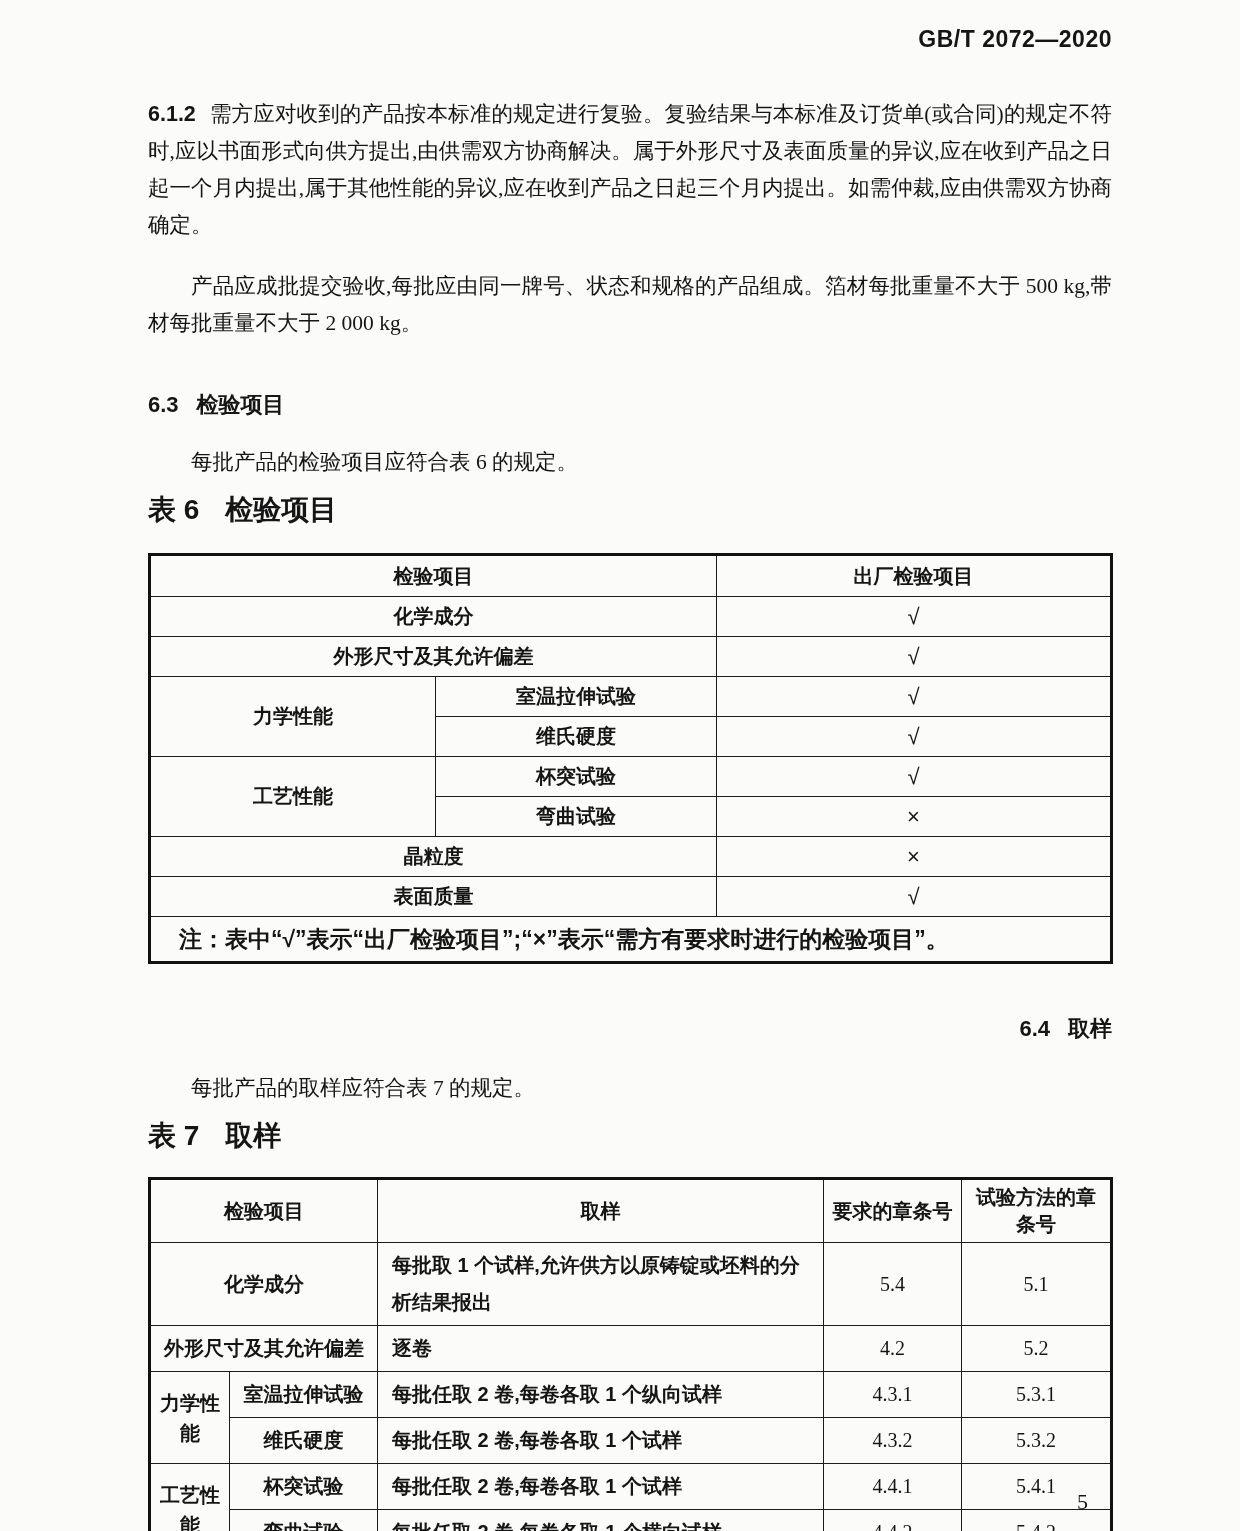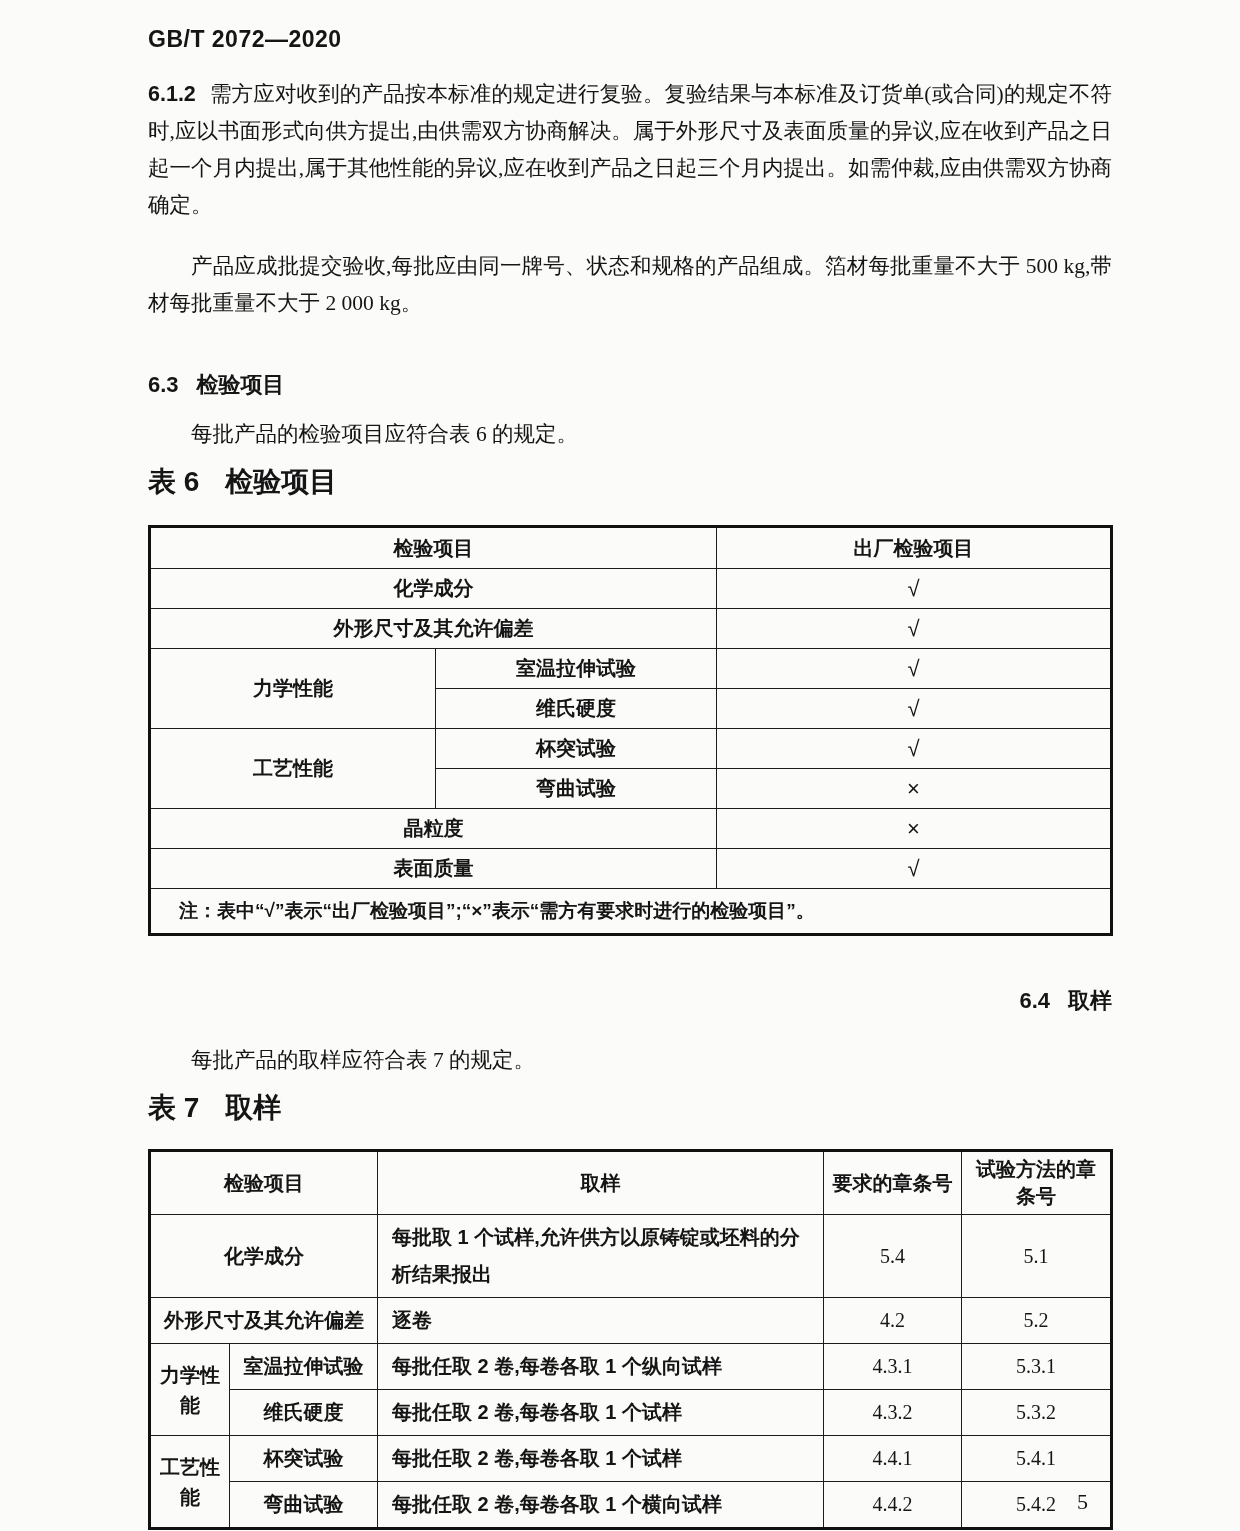--- a/index.html
+++ b/index.html
@@ -8,29 +8,30 @@
     position:relative;
     width:1240px; height:1531px;
     background:#fbfbf9;
     color:#151515;
     font-family:"Liberation Serif", serif;
     padding:26px 128px 0 148px;
     overflow:hidden;
   }
   
   .doc-header {
+    text-align:right;
     font-family:"Liberation Sans", sans-serif;
     font-weight:bold;
     font-size:23px;
     letter-spacing:.5px;
     height:34px;
   }
   
   .clause {
-    margin-top:16px;
+    margin-top:36px;
     font-size:21.5px;
     line-height:37px;
     text-align:justify;
   }
   .clause .num {
     font-family:"Liberation Sans", sans-serif;
     font-weight:bold;
     margin-right:14px;
   }
   .sec-heading {
@@ -43,21 +44,21 @@
   .h-62 { margin-top:30px; }
   .h-63 { margin-top:50px; }
   .h-64 { margin-top:52px;text-align:right; }
   .body-para {
     font-size:21.5px;
     line-height:37px;
     text-align:justify;
     text-indent:2em;
   }
   .p-62 { margin-top:24px; }
-  .p-63 { margin-top:18px; }
+  .p-63 { margin-top:26px; }
   .p-64 { margin-top:28px; }
   
   .table-caption {
     margin-top:10px;
     font-family:"Liberation Sans", sans-serif;
     font-weight:bold;
     font-size:28px;
   }
   .table-caption .cap-label { margin-right:26px; }
   
@@ -77,21 +78,21 @@
     vertical-align:middle;
     font-weight:600;
     padding:4px 6px;
   }
   table { border:3px solid #111; }
   .t6 th { height:42px; }
   .t6 td { height:40px; }
   .t6 .note-cell {
     text-align:left;
     font-weight:600;
-    font-size:19px;
+    font-size:23px;
     height:46px;
     padding-left:28px;
   }
   .t7 th { height:42px; }
   .t7 td { height:38px; }
   .t7 .row-chem td { height:80px; }
   .t7 .row-dim td { height:44px; }
   .t7 .samp {
     text-align:left;
     padding-left:14px;

